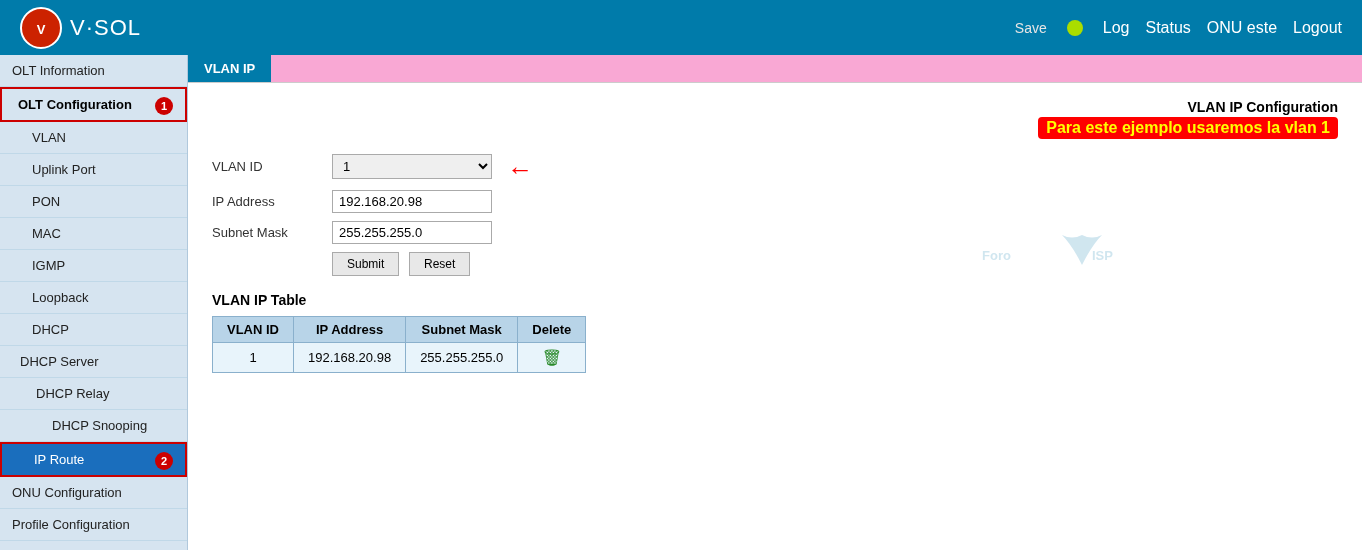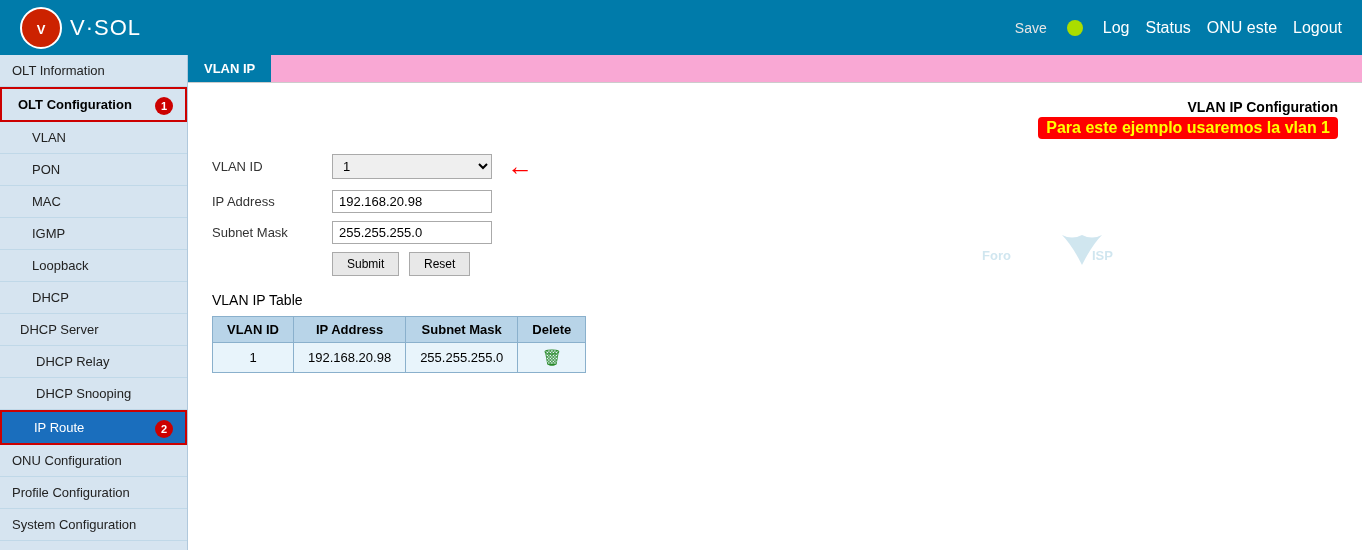--- a/index.html
+++ b/index.html
@@ -163,21 +163,21 @@
     .btn {
       padding: 4px 14px;
       font-size: 12px;
       border: 1px solid #aaa;
       cursor: pointer;
       background: #e8e8e8;
       margin-right: 6px;
     }
 
     .table-section-title {
-      font-weight: normal;
+      font-weight: bold;
       font-size: 14px;
       margin: 16px 0 8px 0;
     }
     table.vlan-table {
       border-collapse: collapse;
       font-size: 13px;
     }
     table.vlan-table th {
       background: #b8d4e8;
       border: 1px solid #8ab0cc;
@@ -230,41 +230,44 @@
       <span>OLT Information</span>
     </div>
     <div class="sidebar-item active-parent">
       <span>OLT Configuration</span>
       <span class="badge">1</span>
     </div>
     <div class="sidebar-item sub">
       <span>VLAN</span>
     </div>
     <div class="sidebar-item sub">
+      <span>Uplink Port</span>
+    </div>
+    <div class="sidebar-item sub">
       <span>PON</span>
     </div>
     <div class="sidebar-item sub">
       <span>MAC</span>
     </div>
     <div class="sidebar-item sub">
       <span>IGMP</span>
     </div>
     <div class="sidebar-item sub">
       <span>Loopback</span>
     </div>
     <div class="sidebar-item sub">
       <span>DHCP</span>
     </div>
     <div class="sidebar-item sub" style="padding-left:20px;">
       <span>DHCP Server</span>
     </div>
     <div class="sidebar-item sub" style="padding-left:36px;">
       <span>DHCP Relay</span>
     </div>
-    <div class="sidebar-item sub" style="padding-left:36px;">
+    <div class="sidebar-item sub" style="padding-left:52px;">
       <span>DHCP Snooping</span>
     </div>
     <div class="sidebar-item sub active">
       <span>IP Route</span>
       <span class="badge">2</span>
     </div>
     <div class="sidebar-item">
       <span>ONU Configuration</span>
     </div>
     <div class="sidebar-item">

